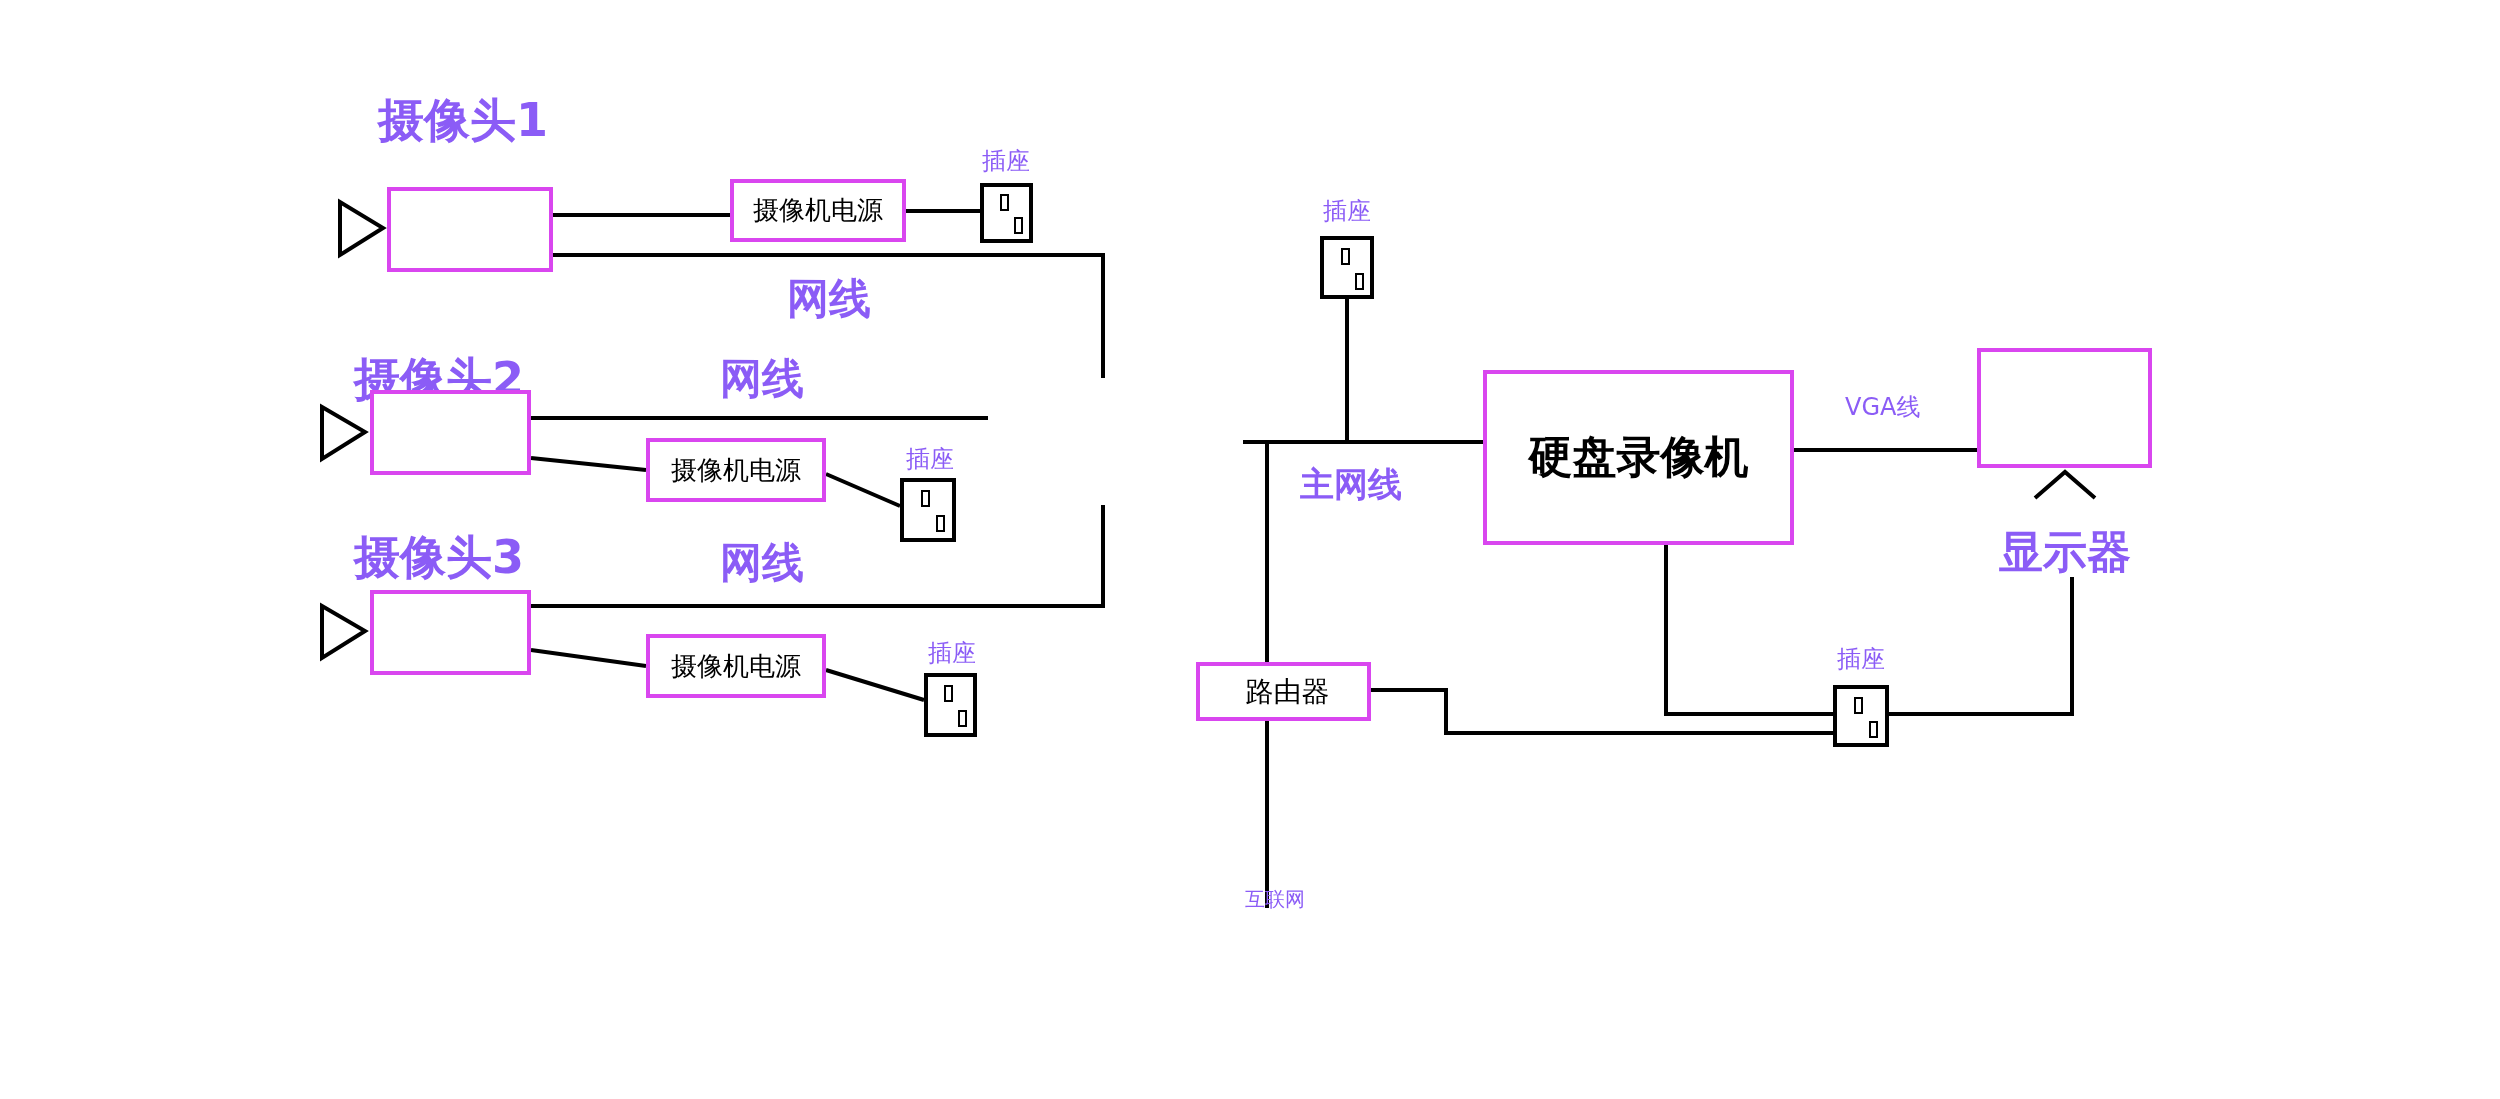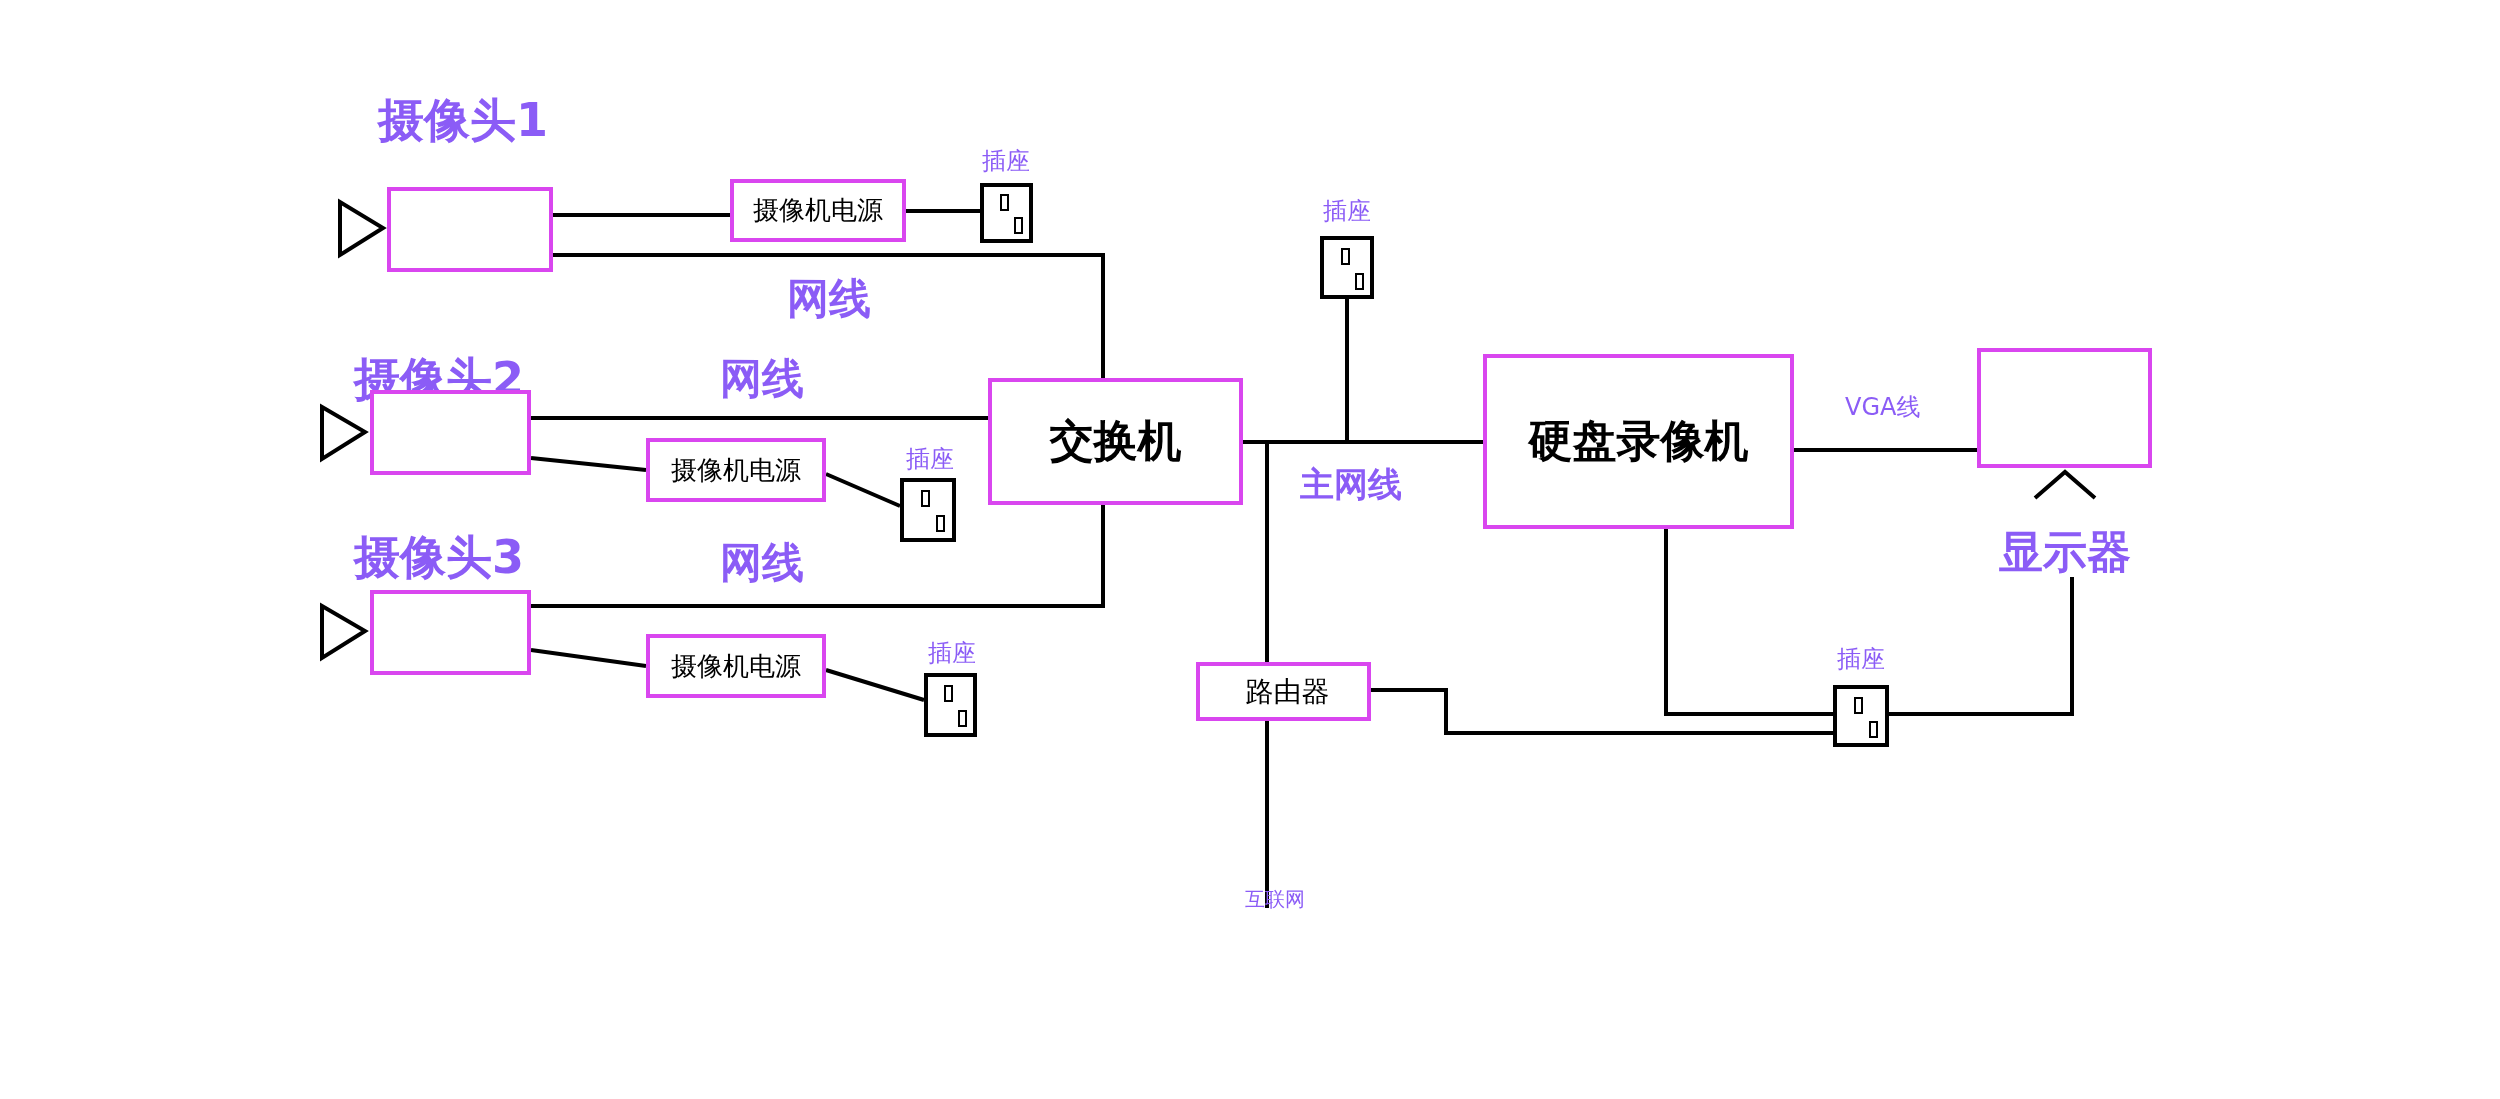--- a/index.html
+++ b/index.html
@@ -109,25 +109,22 @@
     <span class="slot slot-a"></span>
     <span class="slot slot-b"></span>
   </div>
 
   <div class="lbl big ctr" style="left:829px;top:276px;font-size:42px;">网线</div>
   <div class="lbl big ctr" style="left:762px;top:356px;font-size:42px;">网线</div>
   <div class="lbl big ctr" style="left:762px;top:540px;font-size:42px;">网线</div>
   <div class="lbl big" style="left:1300px;top:466px;font-size:34px;">主网线</div>
   <div class="lbl" style="left:1845px;top:394px;font-size:24px;">VGA线</div>
 
-  <div class="box big" style="left:988px;top:378px;width:255px;height:127px;font-size:44px;font-weight:bold;">
-    <span>交换机</span>
-  </div>
 
-  <div class="box" style="left:1483px;top:354px;width:311px;height:175px;font-size:44px;font-weight:bold;">
+  <div class="box" style="left:1483px;top:370px;width:311px;height:175px;font-size:44px;font-weight:bold;">
     <span>硬盘录像机</span>
   </div>
 
   <div class="box" style="left:1977px;top:348px;width:175px;height:120px;"></div>
   <div class="lbl big ctr" style="left:2065px;top:528px;font-size:44px;">显示器</div>
 
   <div class="box" style="left:1196px;top:662px;width:175px;height:59px;font-size:28px;padding-left:8px;">
     <span>路由器</span>
   </div>
   <div class="lbl ctr" style="left:1275px;top:888px;font-size:20px;">互联网</div>

